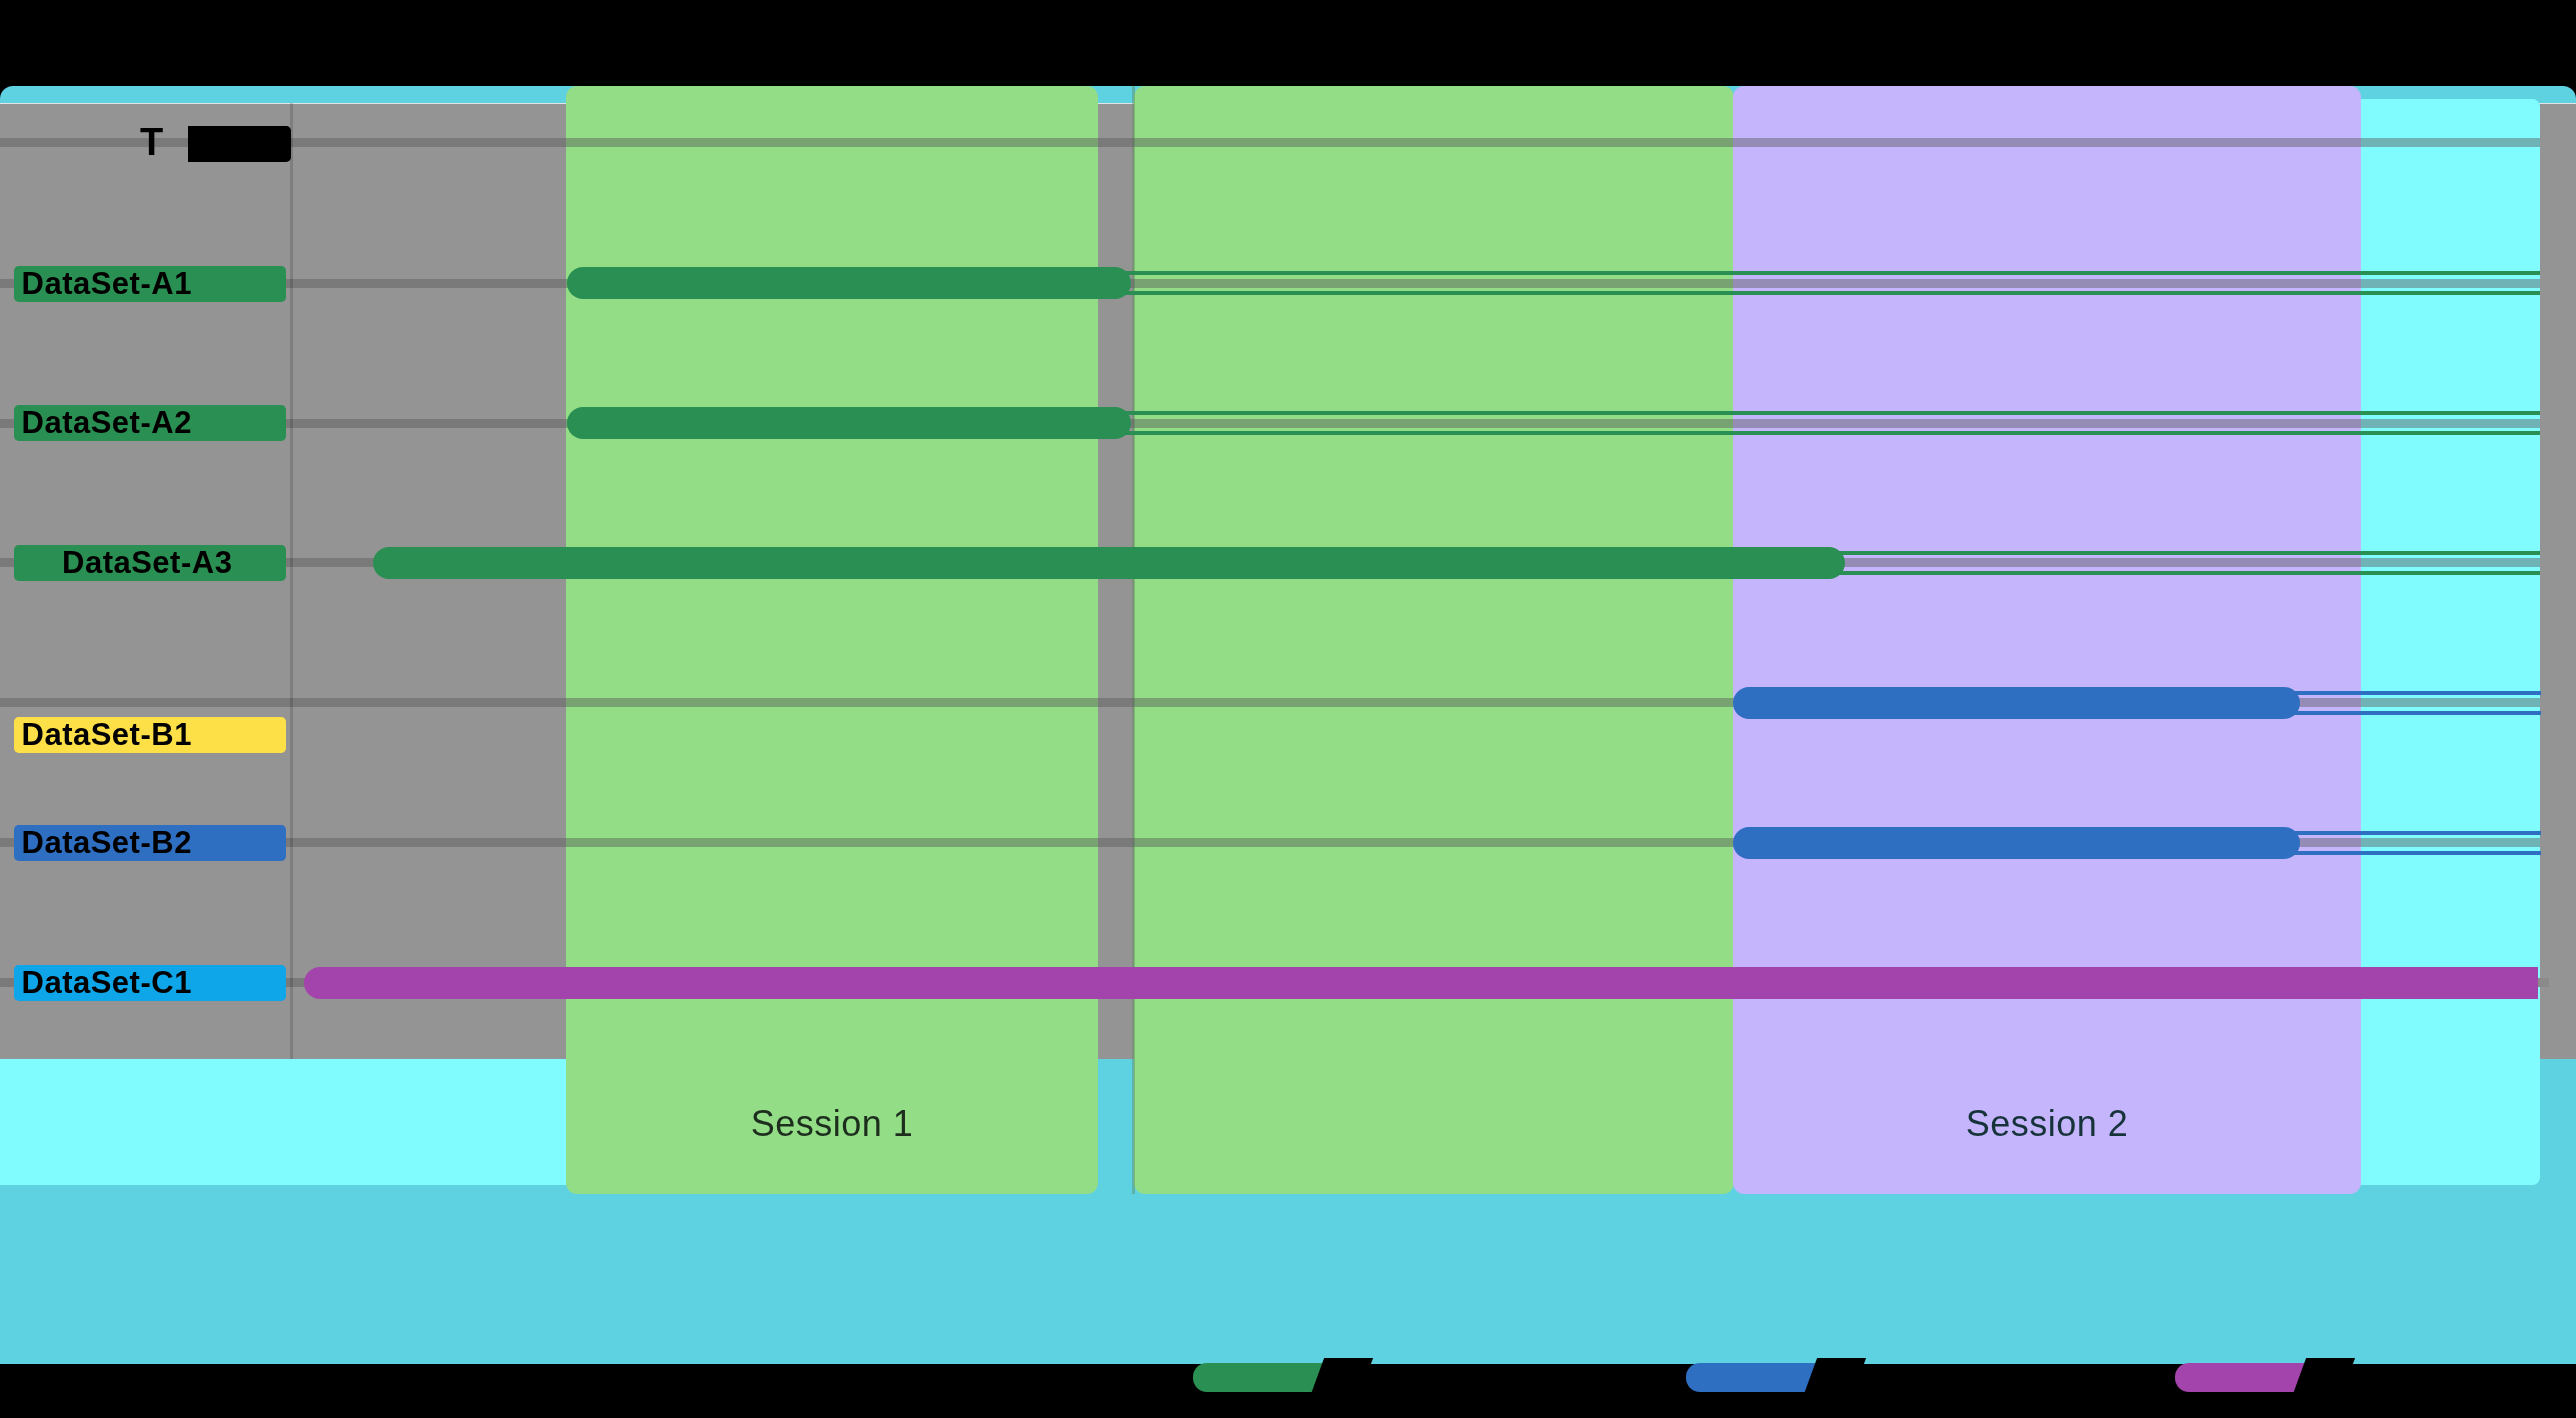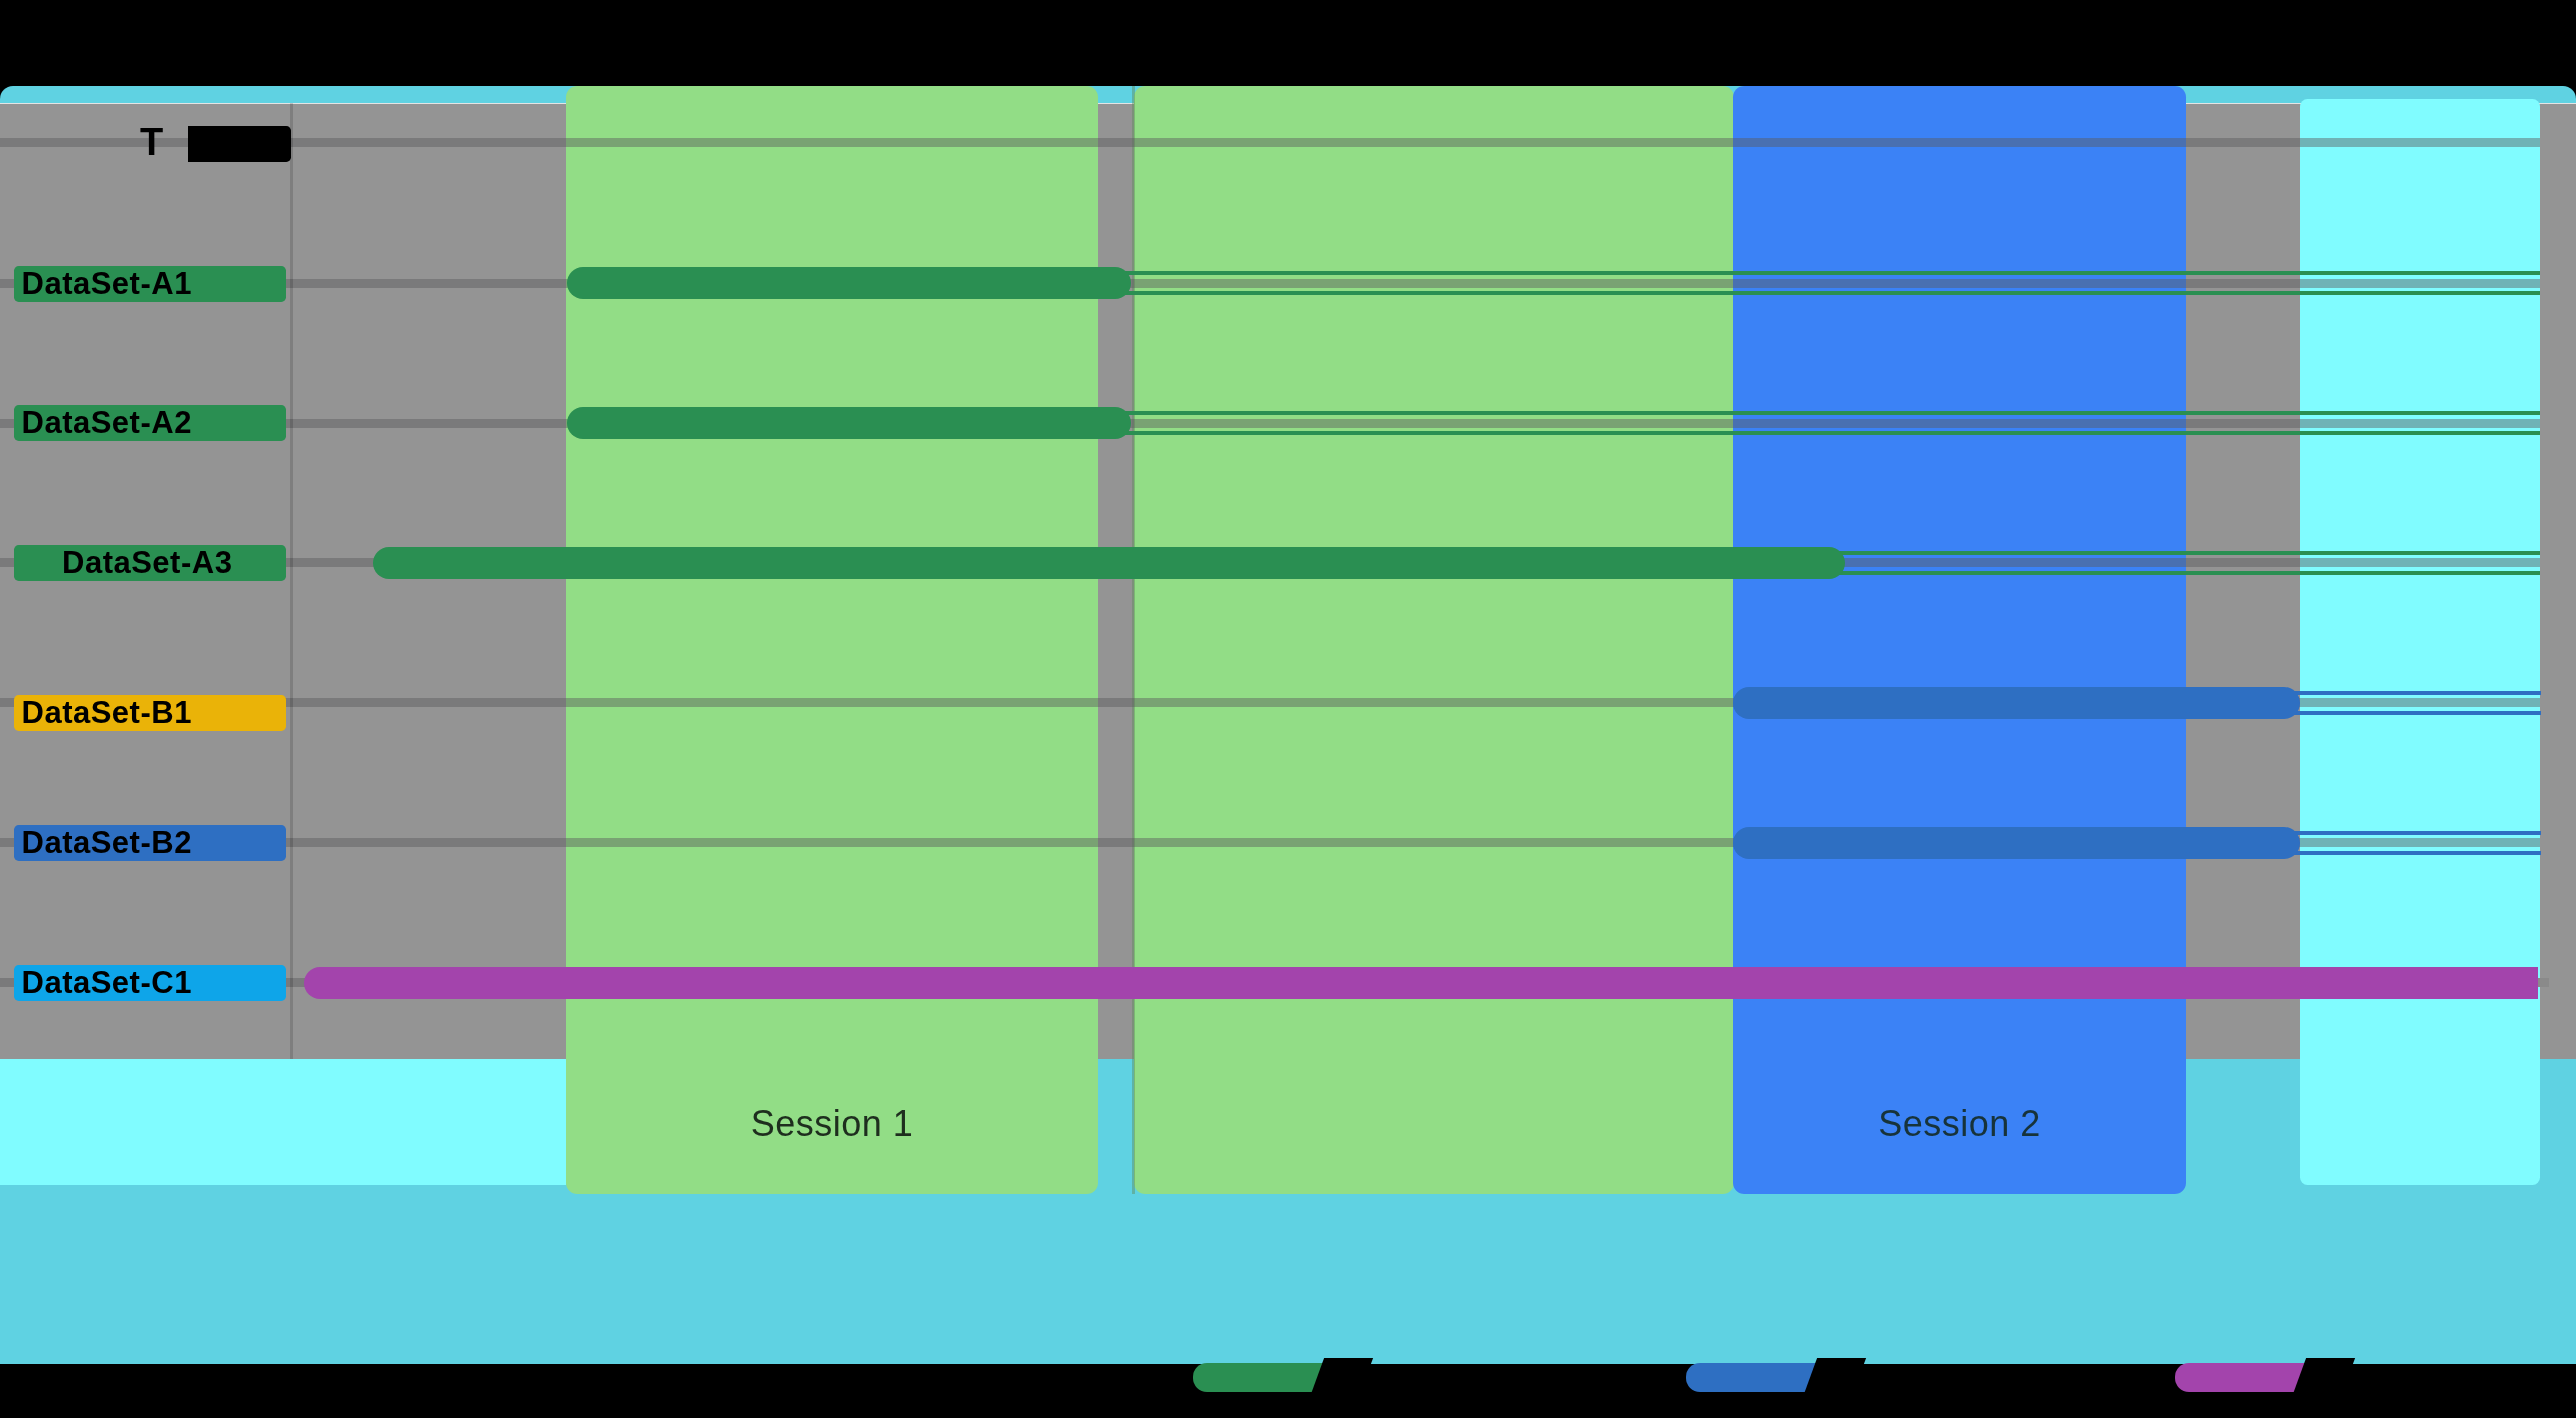--- a/index.html
+++ b/index.html
@@ -63,21 +63,21 @@
   <div class="abs cyan-container" id="cyan-container" style="background: rgb(95, 210, 226);"></div>
   <div class="abs plot-area" id="plot-area" style="background: rgb(148, 148, 148);"></div>
 
   <div class="abs aqua-left" id="aqua-left" style="background: rgb(128, 252, 255);"></div>
   <div class="abs aqua-col" id="aqua-col" style="background: rgb(128, 252, 255);"></div>
 
   <div class="abs session" id="session-0" style="left: 566px; width: 532px; background: rgb(146, 221, 134);">
     <div class="session-label" style="color: rgb(30, 46, 30);">Session 1</div>
   </div>
   <div class="abs session" id="session-1" style="left: 1134px; width: 600px; background: rgb(146, 221, 134);"></div>
-  <div class="abs session" id="session-2" style="left: 1733px; width: 453px; background: #3b82f6;">
+  <div class="abs session" id="session-2" style="left: 1733px; width: 628px; background: #c4b5fd;">
     <div class="session-label" style="color: rgb(23, 51, 58);">Session 2</div>
   </div>
 
   <div class="abs" id="seam"></div>
 
   <div id="tracks">
       <div class="track" style="top: 138px; width: 2540px;"></div>
       <div class="track" style="top: 279px; width: 2540px;"></div>
       <div class="track" style="top: 419px; width: 2540px;"></div>
       <div class="track" style="top: 558px; width: 2540px;"></div>
@@ -88,21 +88,21 @@
 
   <div class="abs v-divider"></div>
 
   <span class="abs time-t">T</span>
   <div class="abs time-box"></div>
 
   <div id="chips">
       <div class="chip" style="top: 266px; background: rgb(42, 143, 82);">DataSet-A1</div>
       <div class="chip" style="top: 405px; background: rgb(42, 143, 82);">DataSet-A2</div>
       <div class="chip" style="top: 545px; background: rgb(42, 143, 82); padding-left: 48px;">DataSet-A3</div>
-      <div class="chip" style="top: 695px; background: #eab308;">DataSet-B1</div>
+      <div class="chip" style="top: 717px; background: #fde047;">DataSet-B1</div>
       <div class="chip" style="top: 825px; background: rgb(46, 111, 194);">DataSet-B2</div>
       <div class="chip" style="top: 965px; background: #0ea5e9;">DataSet-C1</div>
     </div>
   <div id="bars">
       <div class="bar-ext" style="left: 1123px; width: 1417px; top: 271px; border-color: rgb(42, 143, 82);"></div>
       <div class="bar" style="left: 567px; width: 564px; top: 267px; background: rgb(42, 143, 82);"></div>
       <div class="bar-ext" style="left: 1123px; width: 1417px; top: 411px; border-color: rgb(42, 143, 82);"></div>
       <div class="bar" style="left: 567px; width: 564px; top: 407px; background: rgb(42, 143, 82);"></div>
       <div class="bar-ext" style="left: 1838px; width: 702px; top: 551px; border-color: rgb(42, 143, 82);"></div>
       <div class="bar" style="left: 373px; width: 1472px; top: 547px; background: rgb(42, 143, 82);"></div>

